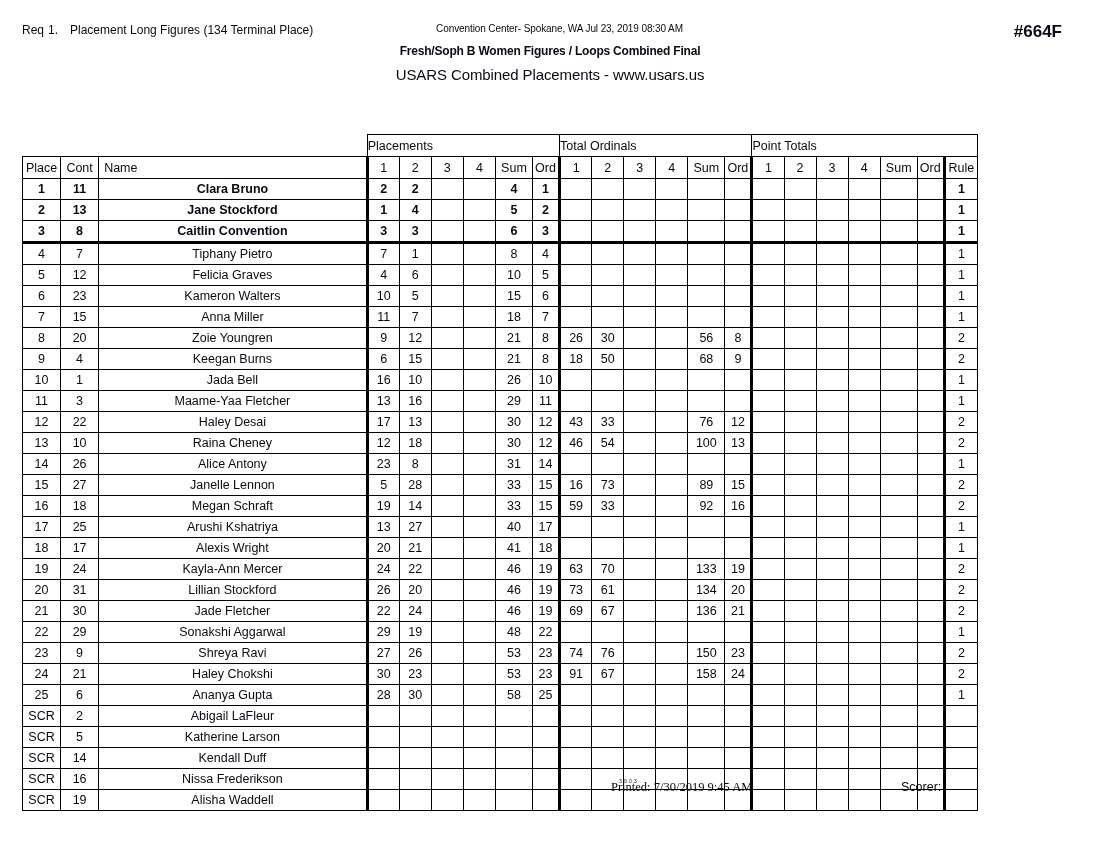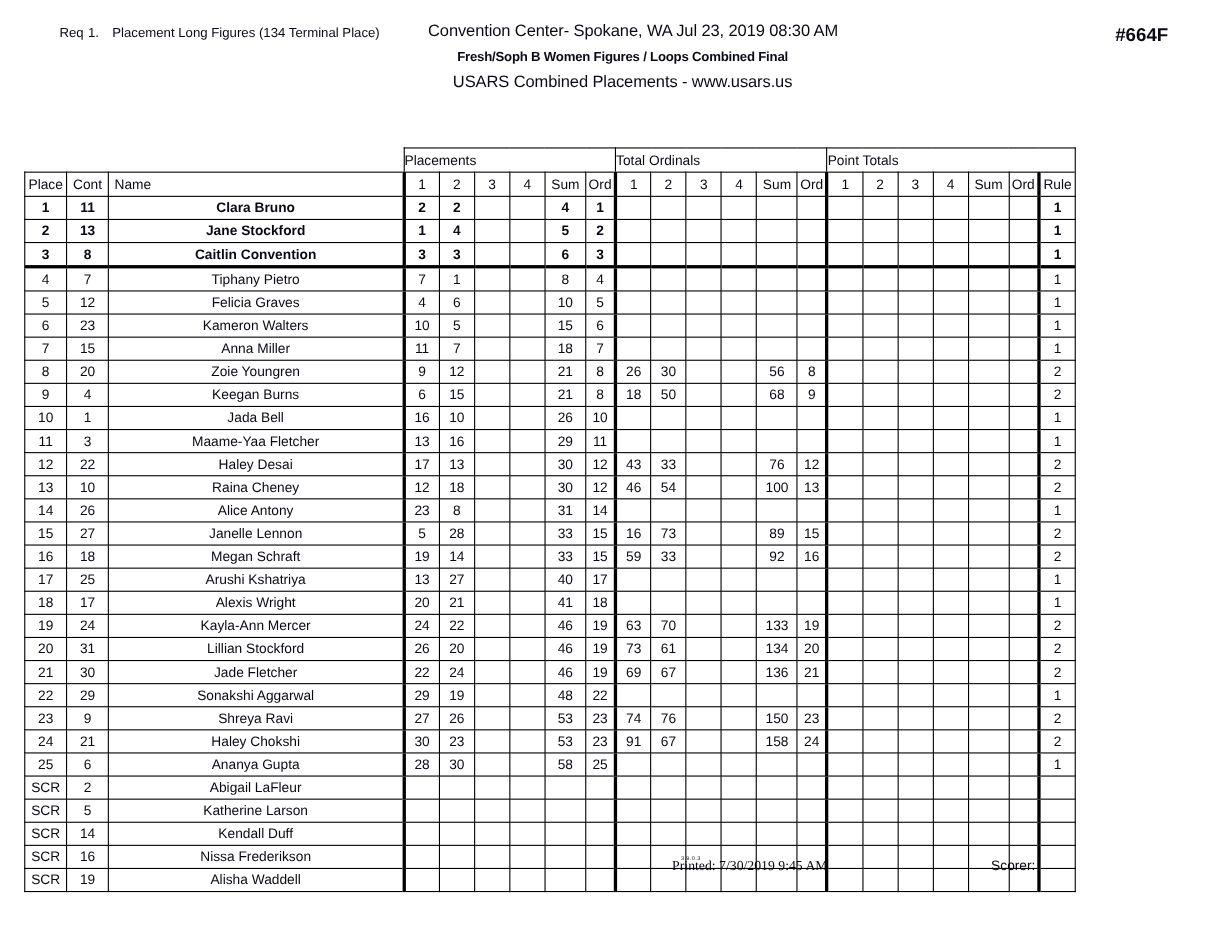--- a/index.html
+++ b/index.html
@@ -13,21 +13,20 @@
     font-family: "Liberation Sans", sans-serif;
     color: #0a0a14;
     position: relative;
     overflow: hidden;
   }
 
   
   .header {
     position: relative;
     height: 118px;
-    margin-left: 32px;
   }
   .req-block {
     position: absolute;
     left: 22px;
     top: 22px;
     font-size: 12px;
     line-height: 17px;
     white-space: nowrap;
   }
   .req-line { display: block; }
@@ -41,21 +40,21 @@
     top: 19px;
     text-align: center;
   }
   .title-main {
     font-size: 18.5px;
     font-weight: bold;
     line-height: 22px;
     letter-spacing: -0.2px;
   }
   .title-venue {
-    font-size: 15px;
+    font-size: 10px;
     line-height: 20px;
     letter-spacing: -0.1px;
     padding-left: 19px;
   }
   .title-event {
     font-size: 12px;
     font-weight: bold;
     line-height: 25px;
     letter-spacing: -0.2px;
   }

